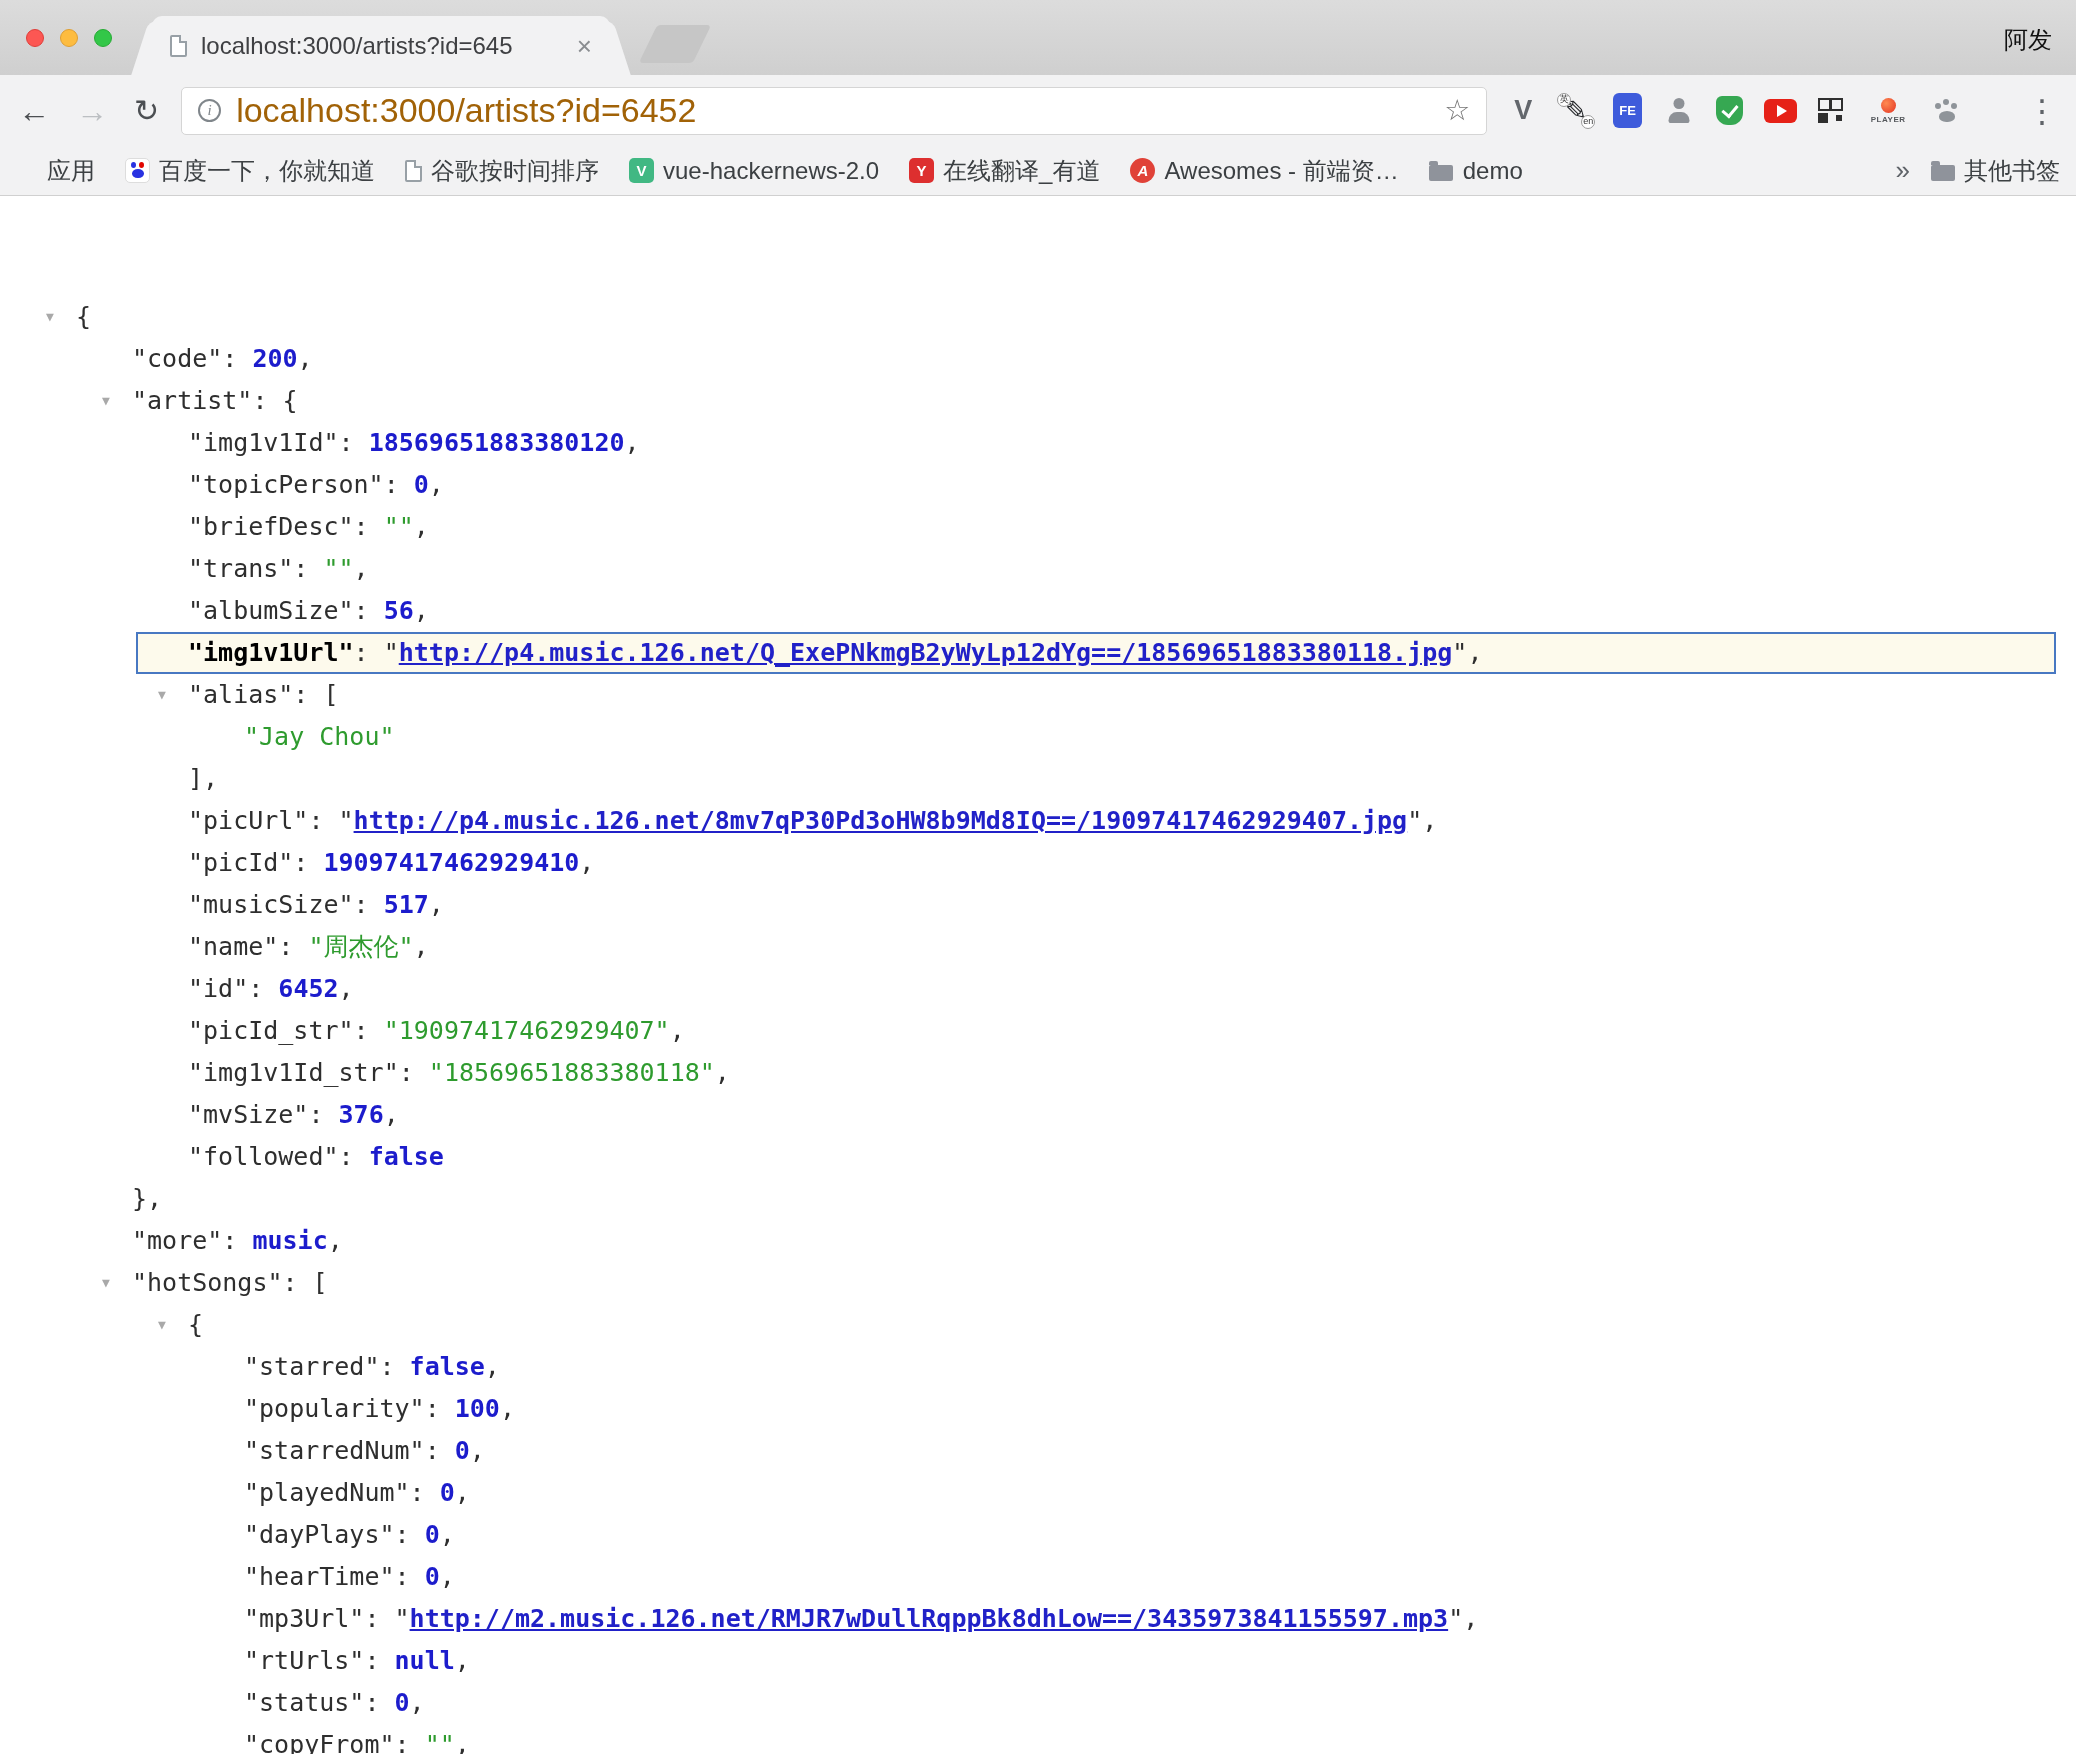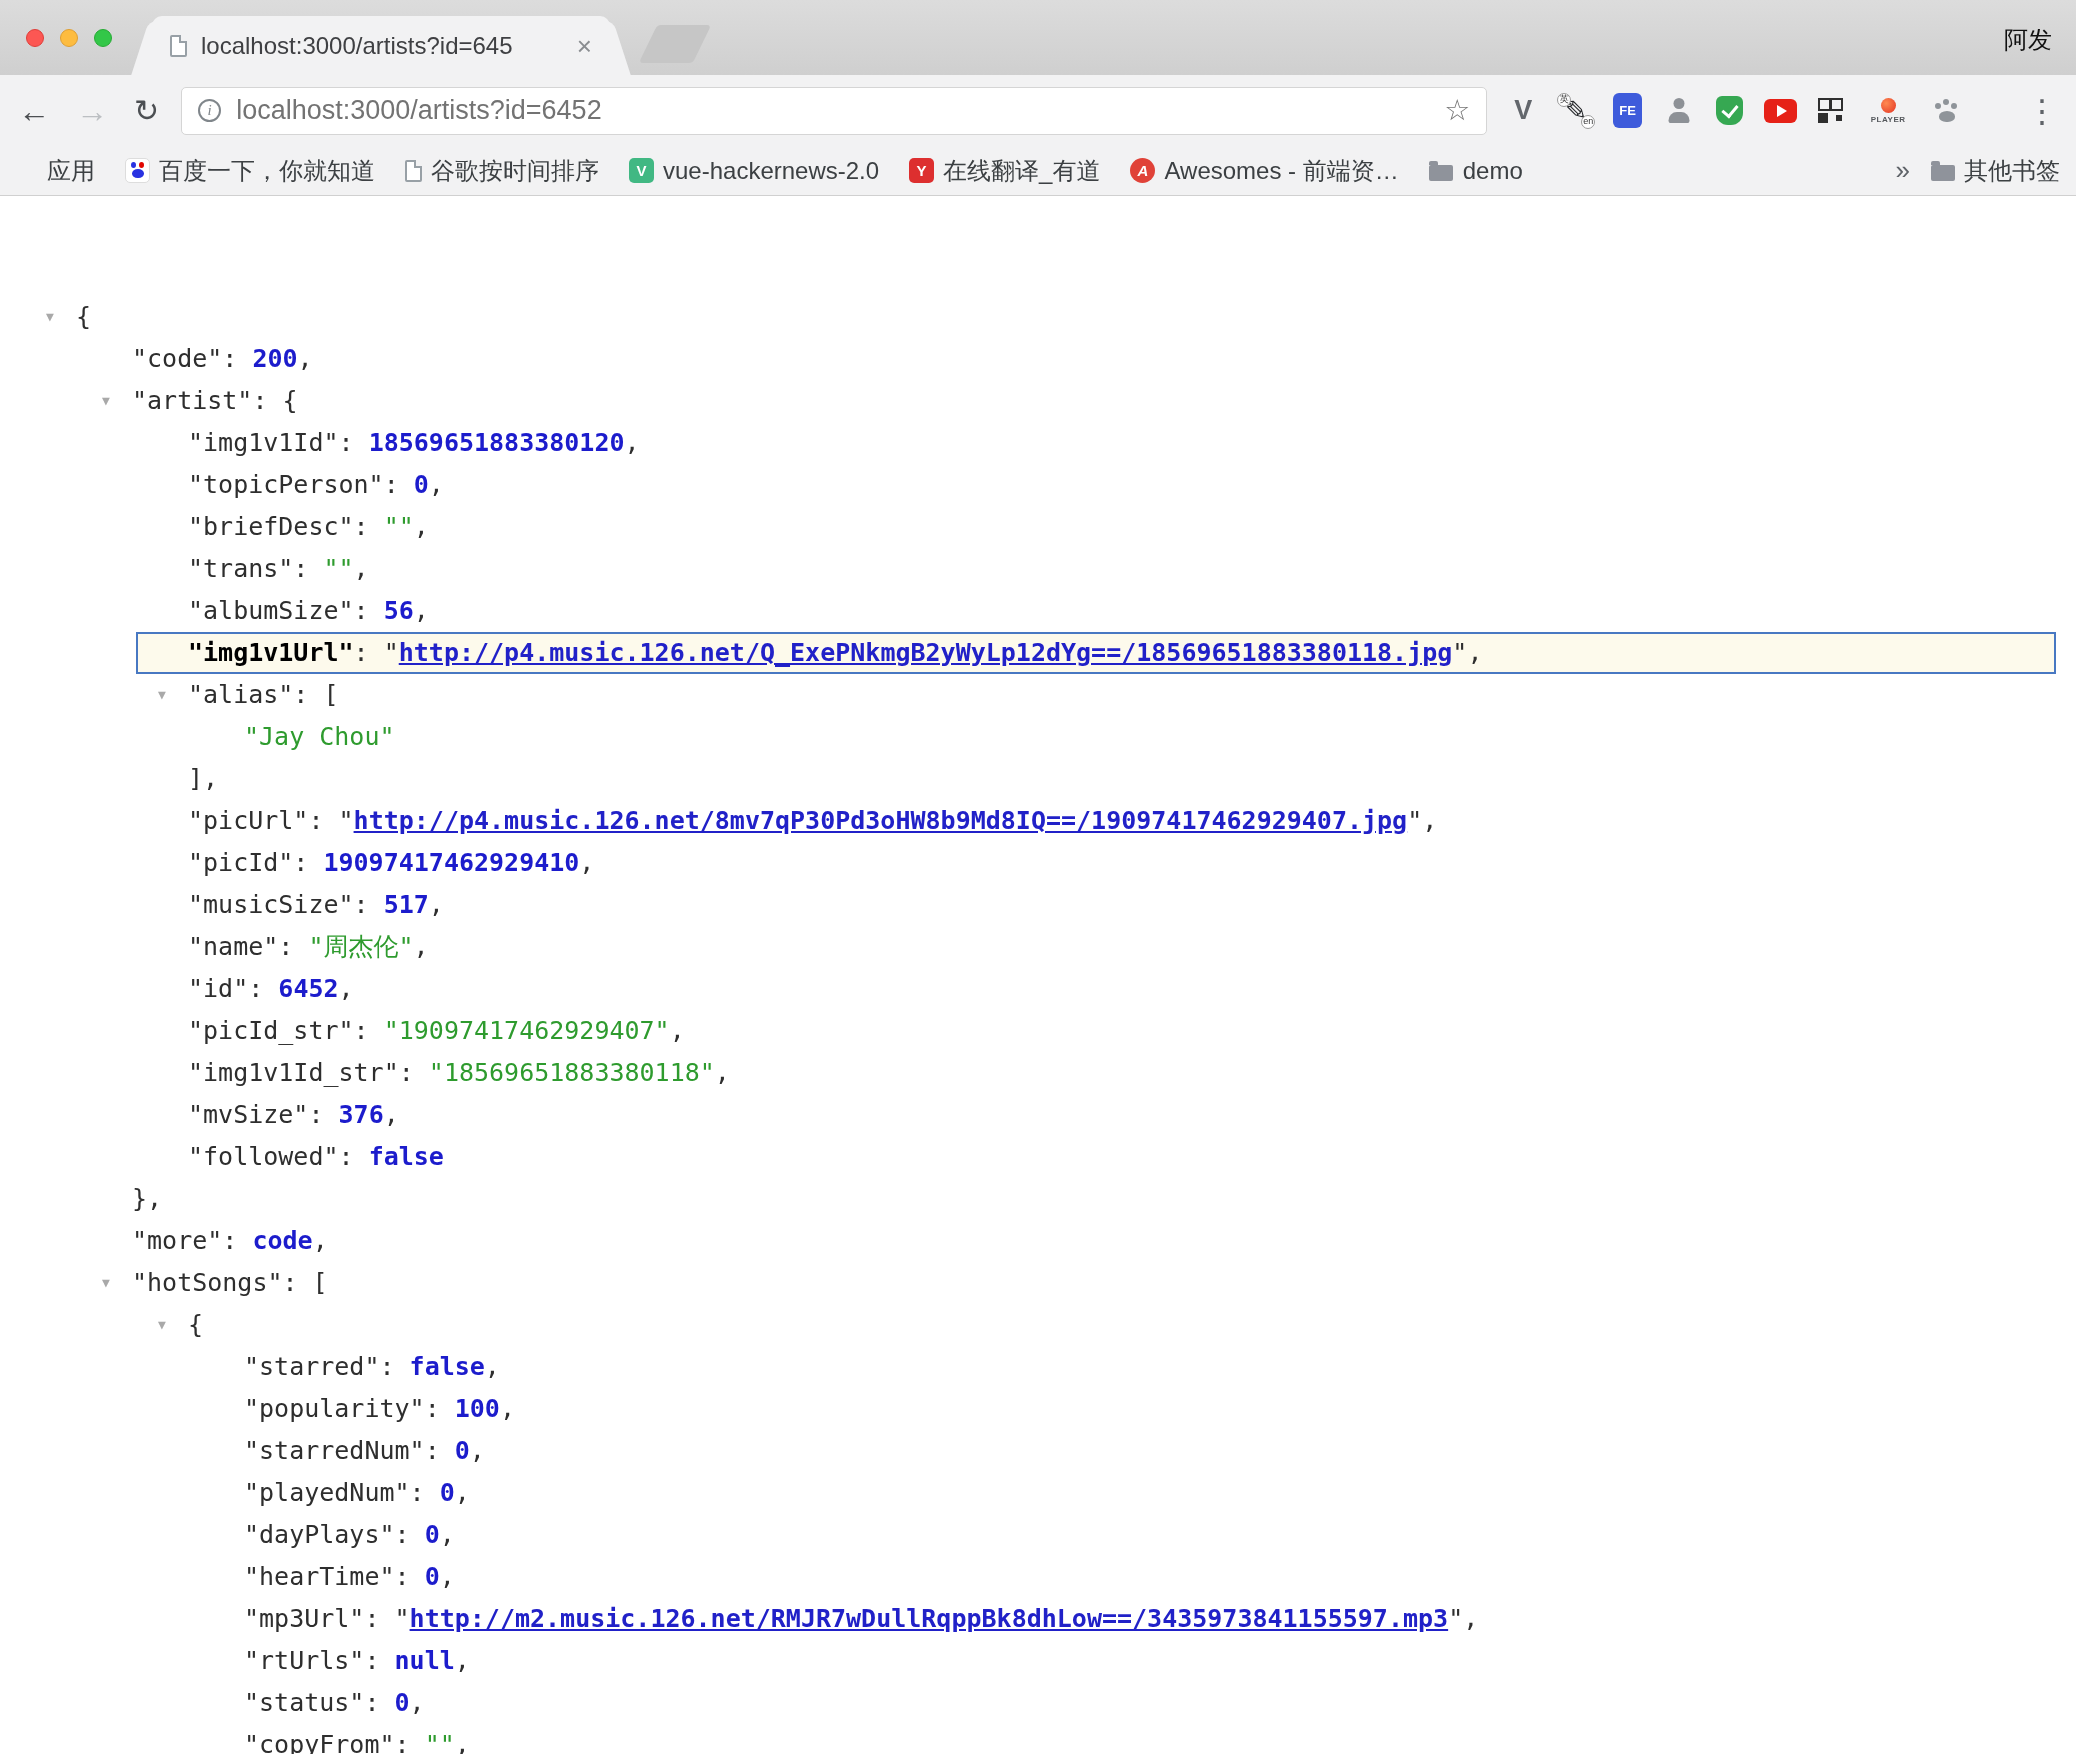--- a/index.html
+++ b/index.html
@@ -36,21 +36,21 @@
   .nav.fwd { color:#bcbfc2; }
   .nav.reload { font-size:30px; margin-right:22px; }
   .omnibox { width:1306px; height:48px; background:#fff;
     border:1px solid #d5d5d5; border-radius:5px; display:flex;
     align-items:center; padding:0 16px; gap:15px; }
   .info-ico { width:23px; height:23px; border:2px solid #80868b;
     border-radius:50%; display:flex; align-items:center; justify-content:center;
     flex:none; }
   .info-ico i { font-style:italic; font-family:"Liberation Serif",serif;
     font-size:15px; color:#80868b; line-height:1; }
-  .url-text { flex:1; font-size:27px; color:#737373; white-space:nowrap;
+  .url-text { flex:1; font-size:34px; color:#a16207; white-space:nowrap;
     overflow:hidden; }
   .star { font-size:29px; color:#757575; line-height:1; }
   .ext-row { flex:1; display:flex; align-items:center; gap:21px;
     margin-left:20px; }
   .ext { width:32px; height:32px; display:flex; align-items:center;
     justify-content:center; position:relative; flex:none; }
   .ext-v { font-size:27px; font-weight:800; color:#63676c; }
   .ext-pen .pen { font-size:27px; color:#26282b; }
   .badge { position:absolute; width:14px; height:14px; background:#fff;
     border:1px solid #9a9a9a; border-radius:50%; font-size:9px; color:#333;
@@ -284,21 +284,21 @@
         <div class="jline" style="margin-left: 136px;"><span class="tk-k">"picUrl"</span><span class="tk-p">: "</span><a href="#" class="tk-u">http://p4.music.126.net/8mv7qP30Pd3oHW8b9Md8IQ==/19097417462929407.jpg</a><span class="tk-p">",</span></div>
         <div class="jline" style="margin-left: 136px;"><span class="tk-k">"picId"</span><span class="tk-p">: </span><span class="tk-n">19097417462929410</span><span class="tk-p">,</span></div>
         <div class="jline" style="margin-left: 136px;"><span class="tk-k">"musicSize"</span><span class="tk-p">: </span><span class="tk-n">517</span><span class="tk-p">,</span></div>
         <div class="jline" style="margin-left: 136px;"><span class="tk-k">"name"</span><span class="tk-p">: </span><span class="tk-s">"周杰伦"</span><span class="tk-p">,</span></div>
         <div class="jline" style="margin-left: 136px;"><span class="tk-k">"id"</span><span class="tk-p">: </span><span class="tk-n">6452</span><span class="tk-p">,</span></div>
         <div class="jline" style="margin-left: 136px;"><span class="tk-k">"picId_str"</span><span class="tk-p">: </span><span class="tk-s">"19097417462929407"</span><span class="tk-p">,</span></div>
         <div class="jline" style="margin-left: 136px;"><span class="tk-k">"img1v1Id_str"</span><span class="tk-p">: </span><span class="tk-s">"18569651883380118"</span><span class="tk-p">,</span></div>
         <div class="jline" style="margin-left: 136px;"><span class="tk-k">"mvSize"</span><span class="tk-p">: </span><span class="tk-n">376</span><span class="tk-p">,</span></div>
         <div class="jline" style="margin-left: 136px;"><span class="tk-k">"followed"</span><span class="tk-p">: </span><span class="tk-n">false</span></div>
         <div class="jline" style="margin-left: 80px;"><span class="tk-p">},</span></div>
-        <div class="jline" style="margin-left: 80px;"><span class="tk-k">"more"</span><span class="tk-p">: </span><span class="tk-n">code</span><span class="tk-p">,</span></div>
+        <div class="jline" style="margin-left: 80px;"><span class="tk-k">"more"</span><span class="tk-p">: </span><span class="tk-n">music</span><span class="tk-p">,</span></div>
         <div class="jline" style="margin-left: 80px;"><span class="tri">▼</span><span class="tk-k">"hotSongs"</span><span class="tk-p">: [</span></div>
         <div class="jline" style="margin-left: 136px;"><span class="tri">▼</span><span class="tk-p">{</span></div>
         <div class="jline" style="margin-left: 192px;"><span class="tk-k">"starred"</span><span class="tk-p">: </span><span class="tk-n">false</span><span class="tk-p">,</span></div>
         <div class="jline" style="margin-left: 192px;"><span class="tk-k">"popularity"</span><span class="tk-p">: </span><span class="tk-n">100</span><span class="tk-p">,</span></div>
         <div class="jline" style="margin-left: 192px;"><span class="tk-k">"starredNum"</span><span class="tk-p">: </span><span class="tk-n">0</span><span class="tk-p">,</span></div>
         <div class="jline" style="margin-left: 192px;"><span class="tk-k">"playedNum"</span><span class="tk-p">: </span><span class="tk-n">0</span><span class="tk-p">,</span></div>
         <div class="jline" style="margin-left: 192px;"><span class="tk-k">"dayPlays"</span><span class="tk-p">: </span><span class="tk-n">0</span><span class="tk-p">,</span></div>
         <div class="jline" style="margin-left: 192px;"><span class="tk-k">"hearTime"</span><span class="tk-p">: </span><span class="tk-n">0</span><span class="tk-p">,</span></div>
         <div class="jline" style="margin-left: 192px;"><span class="tk-k">"mp3Url"</span><span class="tk-p">: "</span><a href="#" class="tk-u">http://m2.music.126.net/RMJR7wDullRqppBk8dhLow==/3435973841155597.mp3</a><span class="tk-p">",</span></div>
         <div class="jline" style="margin-left: 192px;"><span class="tk-k">"rtUrls"</span><span class="tk-p">: </span><span class="tk-n">null</span><span class="tk-p">,</span></div>

